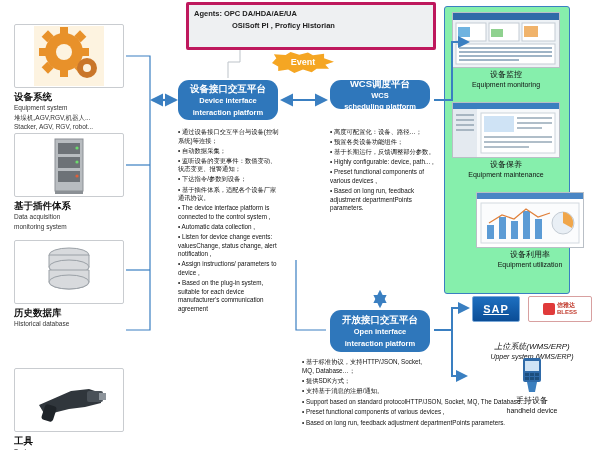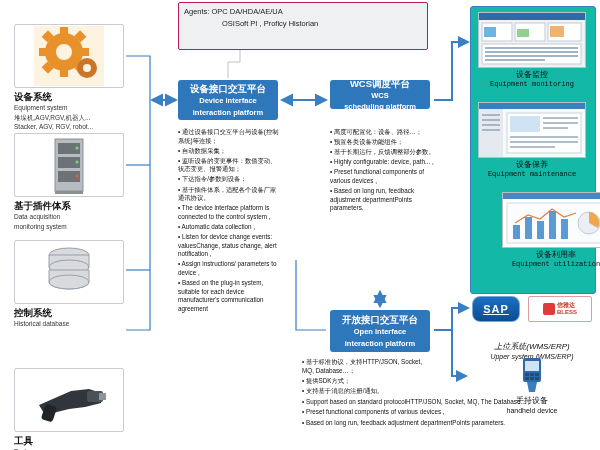--- a/index.html
+++ b/index.html
@@ -10,58 +10,58 @@
     font-size:7px;
     color:#1a1a1a;
     position:relative;
     overflow:hidden;
   }
   .canvas{position:absolute;left:0;top:0;width:600px;height:450px;}
   .abs{position:absolute;}
 
   
   .agents{
-    left:178px;top:2px;width:250px;height:48px;
-    background:#eef0f2;border:1px solid #be185d;border-radius:2px;
+    left:186px;top:2px;width:250px;height:48px;
+    background:#eef0f2;border:3px solid #be185d;border-radius:2px;
     padding:3px 5px;box-sizing:border-box;
-    font-size:7.5px;line-height:11.5px;color:#222;
+    font-size:7.5px;line-height:11.5px;color:#222;font-weight:bold;
   }
   .agents .ln{white-space:nowrap;}
   .agents .ln.i1{padding-left:28px;}
   .agents .ln.i2{padding-left:38px;}
 
   
   .lcard{left:14px;width:110px;}
   .lbox{
     width:110px;height:64px;background:#ffffff;
     border:1px solid #c9ccd0;border-radius:2px;
     box-sizing:border-box;display:flex;align-items:center;justify-content:center;
     overflow:hidden;
   }
   .ltitle{font-size:9.5px;font-weight:bold;color:#111;margin-top:3px;line-height:12px;}
   .lsub{font-size:6.5px;color:#333;line-height:8.5px;margin-top:1px;}
 
   
   .pbox{
-    background:#2f77bb;color:#fff;border-radius:3px;
+    background:#2f77bb;color:#fff;border-radius:11px;
     text-align:center;display:flex;flex-direction:column;
     align-items:center;justify-content:center;
     font-weight:bold;line-height:11px;box-sizing:border-box;
   }
   .pbox .cn{font-size:9.5px;}
   .pbox .en{font-size:7.5px;font-weight:bold;margin-top:2px;line-height:9.5px;}
 
   
   .blist{font-size:6.3px;line-height:8.6px;color:#111;}
   .blist div{margin-bottom:1.5px;}
 
   
   .rpanel{
-    left:470px;top:6px;width:124px;height:286px;
-    border:1px solid #3a7fc1;border-radius:3px;background:#14b8a6;font-family:Liberation Mono, monospace;
+    left:444px;top:6px;width:124px;height:286px;
+    border:1px solid #3a7fc1;border-radius:3px;background:#86efac;
   }
   .rshot{
     width:108px;height:56px;border:1px solid #b9bfc6;background:#f3f5f7;
     box-sizing:border-box;overflow:hidden;position:relative;
   }
   .rcap{font-size:7.5px;line-height:9.5px;text-align:center;color:#111;margin-top:2px;}
   .rcap .cn{font-size:8px;}
   .rcap .en{font-size:7px;}
 
   
@@ -74,21 +74,21 @@
     clip-path:polygon(0% 50%,7% 28%,3% 10%,22% 14%,30% 0%,44% 12%,58% 2%,66% 15%,84% 8%,84% 28%,100% 44%,86% 58%,92% 76%,72% 76%,64% 92%,50% 80%,36% 95%,26% 80%,10% 86%,10% 66%);
   }
   .event .txt{
     position:absolute;left:0;top:5px;width:62px;text-align:center;
     font-size:9px;font-weight:bold;color:#fff;
   }
   svg{overflow:visible;}
 
   
   .saplogo{
-    width:46px;height:24px;border:1px solid #7aa8d8;border-radius:8px;
+    width:46px;height:24px;border:1px solid #7aa8d8;border-radius:2px;
     background:linear-gradient(180deg,#1d6fc0,#0b4d96);
     color:#fff;font-weight:bold;font-size:11px;
     display:flex;align-items:center;justify-content:center;letter-spacing:1px;text-decoration:underline;
   }
   .ologo{
     width:62px;height:24px;border:1px solid #d8a0a0;border-radius:2px;background:#fff;
     display:flex;align-items:center;justify-content:center;gap:2px;
   }
   .ologo .sq{width:12px;height:12px;background:#e03a3a;border-radius:2px;}
   .ologo .nm{font-size:6px;color:#c0392b;font-weight:bold;line-height:7px;text-align:left;}
@@ -96,20 +96,24 @@
 </head>
 <body>
 
 <div class="canvas">
 
   <div class="abs agents">
     <div class="ln">Agents: OPC DA/HDA/AE/UA</div>
     <div class="ln i2">OSISoft PI , Proficy Historian</div>
   </div>
 
+  <div class="abs event">
+    <div class="burst"></div>
+    <div class="txt">Event</div>
+  </div>
 
   <div class="abs lcard" style="top:24px;">
     <div class="lbox">
       <svg width="70" height="60" viewBox="0 0 70 60">
         <rect x="0" y="0" width="70" height="60" fill="#fdf3e0"></rect>
         <g transform="translate(30,26)">
           <circle cx="0" cy="0" r="19" fill="#e8912a"></circle>
           <g fill="#e8912a">
             <rect x="-4" y="-25" width="8" height="10"></rect>
             <rect x="-4" y="15" width="8" height="10"></rect>
@@ -159,21 +163,21 @@
         <rect x="0" y="0" width="60" height="58" fill="#ffffff"></rect>
         <g fill="#d8dadd" stroke="#9aa0a6">
           <ellipse cx="30" cy="12" rx="20" ry="7"></ellipse>
           <path d="M10 12 v12 a20 7 0 0 0 40 0 v-12 z"></path>
           <ellipse cx="30" cy="24" rx="20" ry="7"></ellipse>
           <path d="M10 27 v12 a20 7 0 0 0 40 0 v-12 z"></path>
           <ellipse cx="30" cy="39" rx="20" ry="7"></ellipse>
         </g>
       </svg>
     </div>
-    <div class="ltitle">控制系统</div>
+    <div class="ltitle">历史数据库</div>
     <div class="lsub">Historical database</div>
   </div>
 
   <div class="abs lcard" style="top:368px;">
     <div class="lbox">
       <svg width="84" height="50" viewBox="0 0 84 50">
         <rect x="0" y="0" width="84" height="50" fill="#ffffff"></rect>
         <path d="M12 30 L44 16 L62 14 L74 18 L74 28 L58 32 L42 34 L18 40 Z" fill="#30363c"></path>
         <rect x="16" y="30" width="12" height="16" rx="3" fill="#1f2429" transform="rotate(18 22 38)"></rect>
         <rect x="60" y="16" width="16" height="11" rx="2" fill="#4a5158"></rect>

